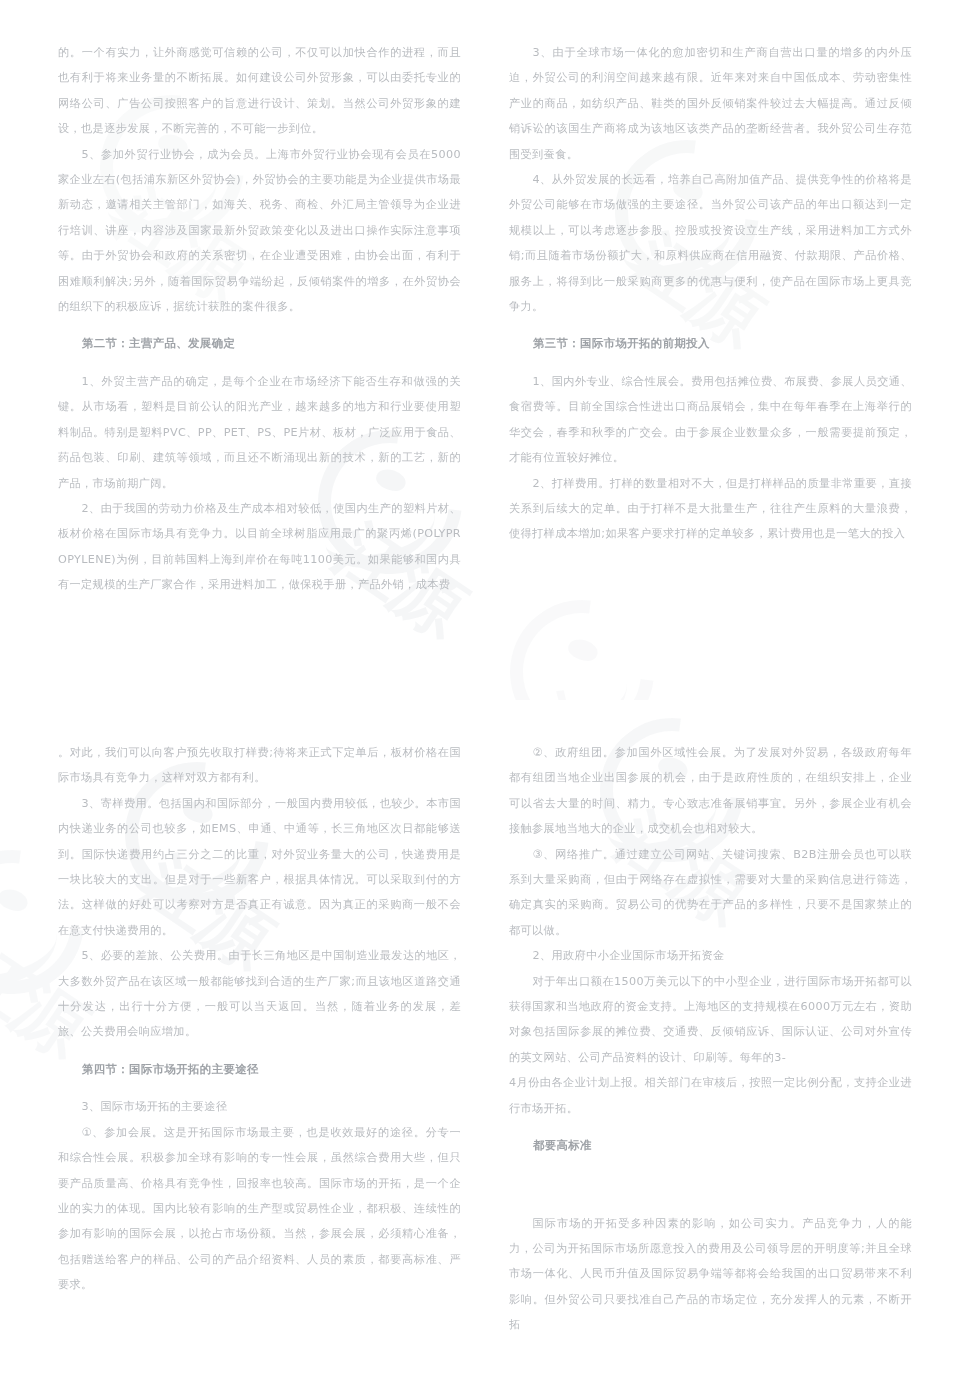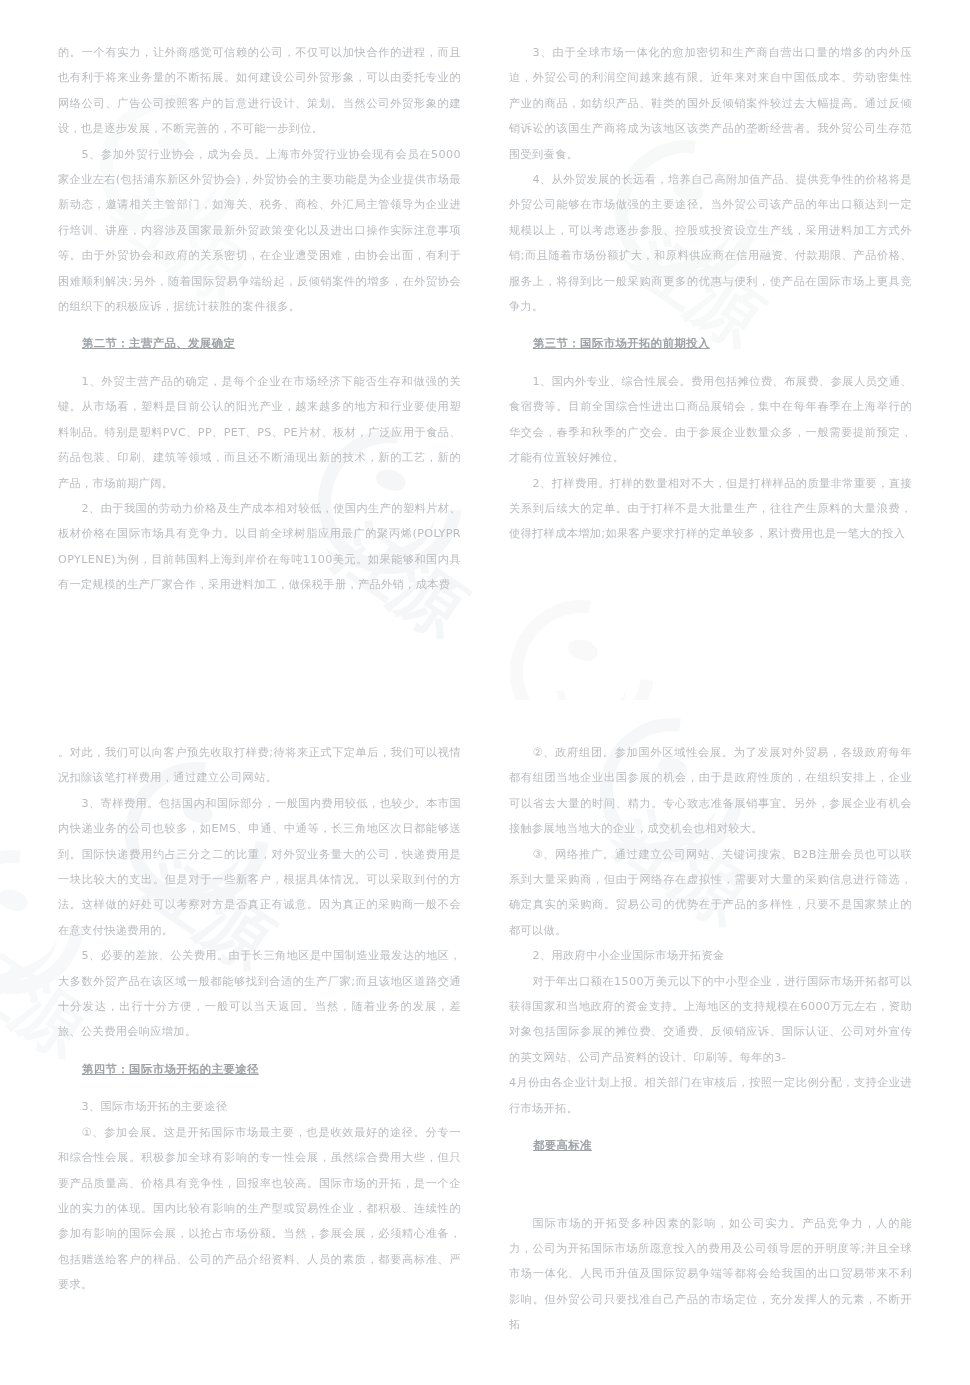--- a/index.html
+++ b/index.html
@@ -55,21 +55,20 @@
   p.indent{text-indent:2.1em;}
   p.noindent{text-indent:0;}
   h4.heading{
     margin:0;
     color:#9ea2a7;
     font-size:11.4px;
     line-height:25.4px;
     font-weight:bold;
     text-indent:2.1em;
     letter-spacing:0.4px;
-    text-decoration:underline;
   }
   .spacer-sm{height:12px;}
   .spacer-lg{height:40px;}
 
   
   .wm{
     position:absolute;
     pointer-events:none;
     user-select:none;
     opacity:.5;
@@ -210,21 +209,21 @@
       <div class="wm-mark">
         <div class="wm-ring"></div>
         <div class="wm-dot"></div>
         <div class="wm-swoosh"></div>
         <div class="wm-text">江源</div>
       </div>
     </div>
 
     <div class="page-inner">
       <div class="col" id="p2-left">
-          <p class="noindent">。对此，我们可以向客户预先收取打样费;待将来正式下定单后，我们可以视情况扣除该笔打样费用，通过建立公司网站。</p>
+          <p class="noindent">。对此，我们可以向客户预先收取打样费;待将来正式下定单后，板材价格在国际市场具有竞争力，这样对双方都有利。</p>
           <p class="indent">3、寄样费用。包括国内和国际部分，一般国内费用较低，也较少。本市国内快递业务的公司也较多，如EMS、申通、中通等，长三角地区次日都能够送到。国际快递费用约占三分之二的比重，对外贸业务量大的公司，快递费用是一块比较大的支出。但是对于一些新客户，根据具体情况。可以采取到付的方法。这样做的好处可以考察对方是否真正有诚意。因为真正的采购商一般不会在意支付快递费用的。</p>
           <p class="indent">5、必要的差旅、公关费用。由于长三角地区是中国制造业最发达的地区，大多数外贸产品在该区域一般都能够找到合适的生产厂家;而且该地区道路交通十分发达，出行十分方便，一般可以当天返回。当然，随着业务的发展，差旅、公关费用会响应增加。</p>
           <div class="spacer-sm"></div>
           <h4 class="heading">第四节：国际市场开拓的主要途径</h4>
           <div class="spacer-sm"></div>
           <p class="indent">3、国际市场开拓的主要途径</p>
           <p class="indent">①、参加会展。这是开拓国际市场最主要，也是收效最好的途径。分专一和综合性会展。积极参加全球有影响的专一性会展，虽然综合费用大些，但只要产品质量高、价格具有竞争性，回报率也较高。国际市场的开拓，是一个企业的实力的体现。国内比较有影响的生产型或贸易性企业，都积极、连续性的参加有影响的国际会展，以抢占市场份额。当然，参展会展，必须精心准备，包括赠送给客户的样品、公司的产品介绍资料、人员的素质，都要高标准、严要求。</p>
         </div>
       <div class="col" id="p2-right">
           <p class="indent">②、政府组团。参加国外区域性会展。为了发展对外贸易，各级政府每年都有组团当地企业出国参展的机会，由于是政府性质的，在组织安排上，企业可以省去大量的时间、精力。专心致志准备展销事宜。另外，参展企业有机会接触参展地当地大的企业，成交机会也相对较大。</p>

